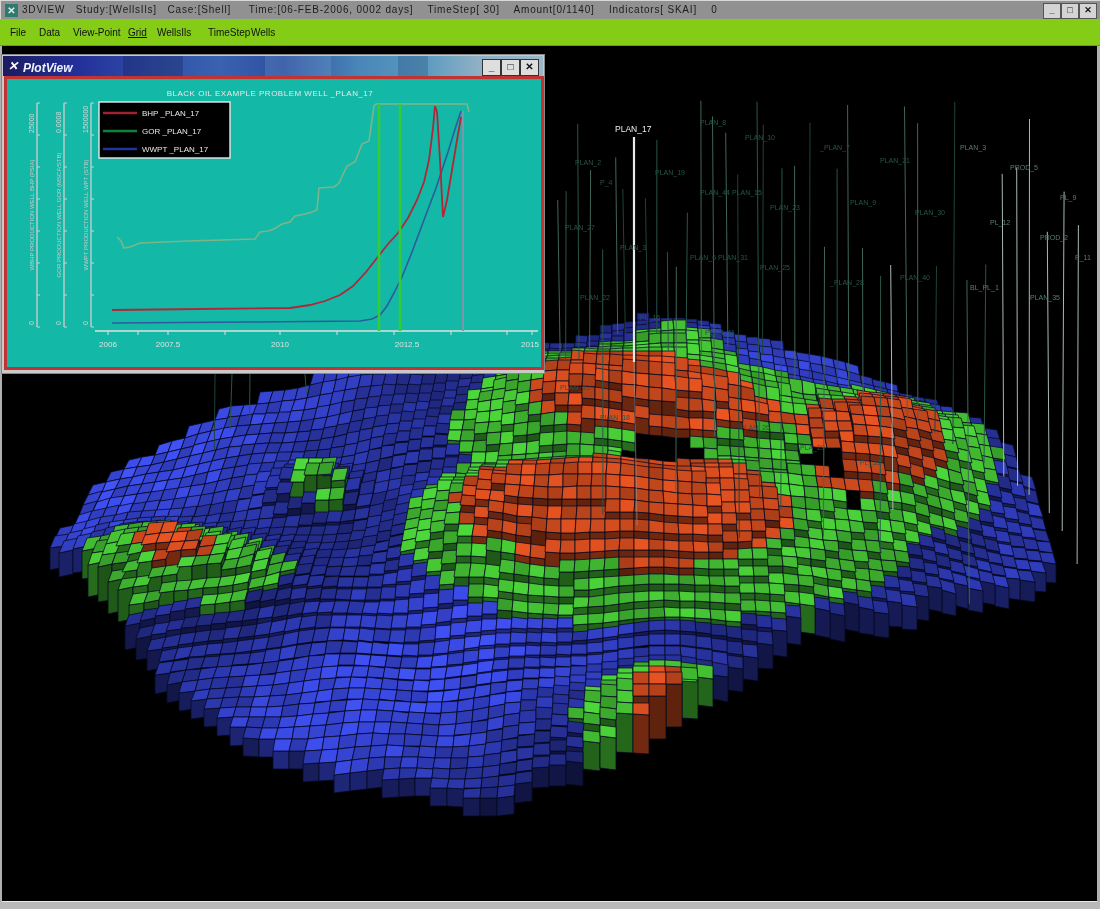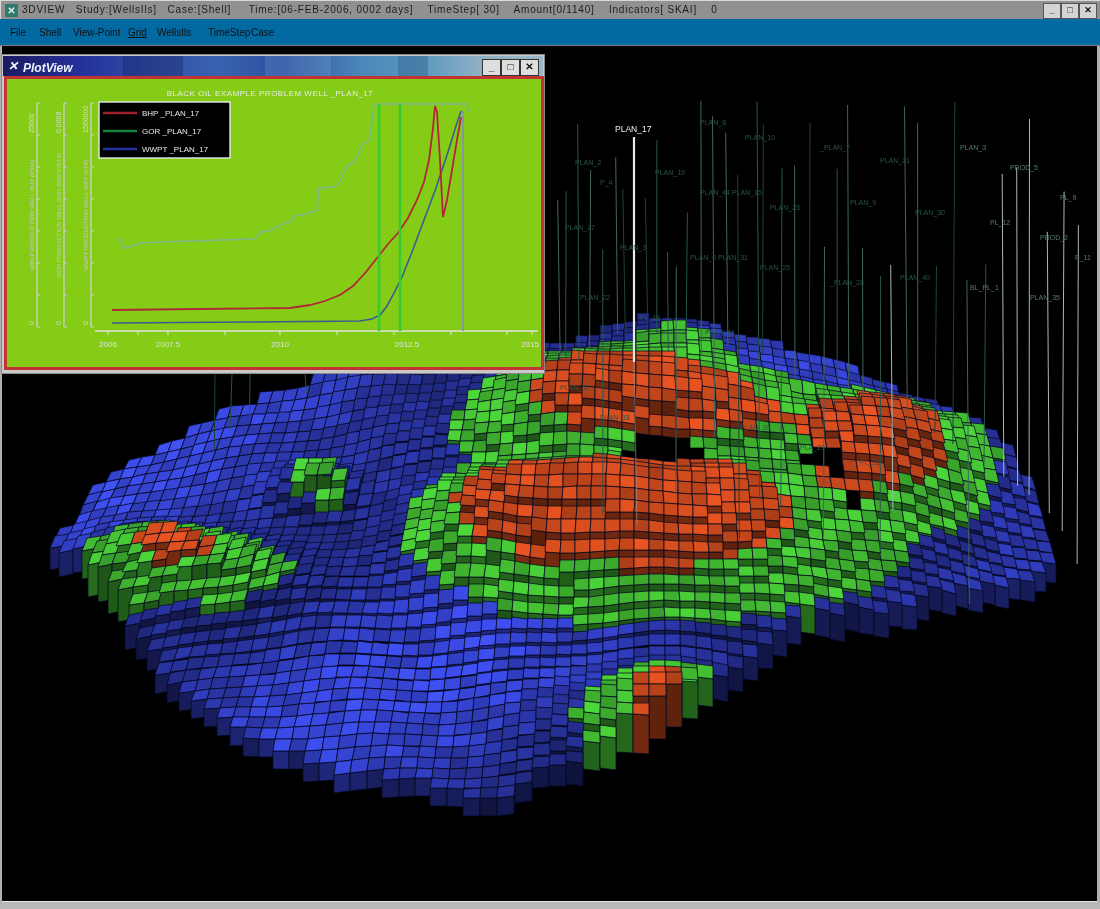--- a/index.html
+++ b/index.html
@@ -1,24 +1,24 @@
 <!DOCTYPE html>
 <html><head><meta charset="utf-8"><style>
 html,body{margin:0;padding:0;width:1100px;height:909px;overflow:hidden;background:#000;font-family:"Liberation Sans", sans-serif;}
 #root{position:relative;width:1100px;height:909px;background:#000;}
 #titlebar{position:absolute;left:0;top:0;width:1100px;height:19px;background:#919191;border-top:1px solid #d8d8d8;border-left:1px solid #d8d8d8;}
-#menubar{position:absolute;left:0;top:19px;width:1100px;height:26px;background:#0369a1;border-bottom:1px solid #7e7e7e;}
+#menubar{position:absolute;left:0;top:19px;width:1100px;height:26px;background:#84cc16;border-bottom:1px solid #7e7e7e;}
 #bottomstrip{position:absolute;left:0;top:901px;width:1100px;height:8px;background:#b9b9b9;border-top:1px solid #e8e8e8;}
 #leftborder{position:absolute;left:0;top:46px;width:2px;height:856px;background:#b0b0b0;}
 #rightborder{position:absolute;left:1097px;top:46px;width:3px;height:856px;background:#b0b0b0;}
 .mi{position:absolute;top:8px;color:#111;font-size:10px;}
 .wbtn{position:absolute;top:2px;width:16px;height:14px;background:#d4d4d4;border:1px solid #555;color:#111;font-size:9px;text-align:center;line-height:12px;font-weight:bold;}
 #plotwin{position:absolute;left:2px;top:55px;width:542px;height:318px;background:#c9c9c9;box-shadow:0 0 0 1px #888;}
 #ptitle{position:absolute;left:1px;top:1px;width:540px;height:20px;background:linear-gradient(90deg,#1b1b60 0%,#24309a 14%,#3050a8 28%,#3a62b0 40%,#2c4fa0 52%,#4a86b8 66%,#5a9ac0 78%,#8fb0c4 88%,#9ab8c8 100%);}
-#pred{position:absolute;left:2px;top:21px;width:534px;height:288px;background:#84cc16;border:3px solid #c23434;}
+#pred{position:absolute;left:2px;top:21px;width:534px;height:288px;background:#14b8a6;border:3px solid #c23434;}
 .pbtn{position:absolute;top:3px;width:17px;height:15px;background:#dedede;border:1px solid #333;color:#111;font-size:10px;text-align:center;line-height:13px;font-weight:bold;}
 </style></head><body>
 <div id="root">
 <svg id="scene" width="1100" height="909" style="position:absolute;left:0;top:0;filter:blur(0.45px) saturate(0.93)">
 <rect x="0" y="0" width="1100" height="909" fill="#000"></rect>
 <g stroke="#040821" stroke-width="0.75" stroke-linejoin="round">
 <path fill="#0e123b" d="M637,313L637,325L637,341L637,329Z"></path>
 <path fill="#0f1340" d="M649,313L649,324L649,340L649,329Z"></path>
 <path fill="#0c1034" d="M600,325L600,337L600,353L600,342Z"></path>
 <path fill="#0e133f" d="M612,324L612,336L612,339L612,327Z"></path>
@@ -3403,26 +3403,26 @@
 
 <div id="titlebar">
  <span style="position:absolute;left:4px;top:3px;width:13px;height:13px;background:#2e7a6e;color:#dfeee8;font-size:10px;font-weight:bold;text-align:center;line-height:13px;">✕</span>
  <span style="position:absolute;left:21px;top:3px;font-size:10px;letter-spacing:0.8px;color:#1c1c1c;white-space:nowrap;">3DVIEW&nbsp;&nbsp; Study:[WellsIls]&nbsp;&nbsp; Case:[Shell]&nbsp;&nbsp;&nbsp;&nbsp; Time:[06-FEB-2006, 0002 days]&nbsp;&nbsp;&nbsp; TimeStep[ 30]&nbsp;&nbsp;&nbsp; Amount[0/1140]&nbsp;&nbsp;&nbsp; Indicators[ SKAI]&nbsp;&nbsp;&nbsp; 0</span>
  <span class="wbtn" style="left:1042px;">_</span>
  <span class="wbtn" style="left:1060px;">□</span>
  <span class="wbtn" style="left:1078px;">✕</span>
 </div>
 <div id="menubar">
 <span class="mi" style="left:10px;">File</span>
-<span class="mi" style="left:39px;">Shell</span>
+<span class="mi" style="left:39px;">Data</span>
 <span class="mi" style="left:73px;">View-Point</span>
 <span class="mi" style="left:128px;text-decoration:underline;">Grid</span>
 <span class="mi" style="left:157px;">WellsIls</span>
 <span class="mi" style="left:208px;">TimeStep</span>
-<span class="mi" style="left:251px;">Case</span>
+<span class="mi" style="left:251px;">Wells</span>
 </div>
 <div id="bottomstrip"></div>
 <div id="leftborder"></div>
 <div id="rightborder"></div>
 
 <div id="plotwin">
  <div id="ptitle">
   <span style="position:absolute;left:120px;top:0;width:60px;height:20px;background:rgba(10,10,60,0.25);"></span>
         <span style="position:absolute;left:262px;top:0;width:66px;height:20px;background:rgba(160,200,230,0.18);"></span>
         <span style="position:absolute;left:395px;top:0;width:30px;height:20px;background:rgba(10,30,80,0.2);"></span>

